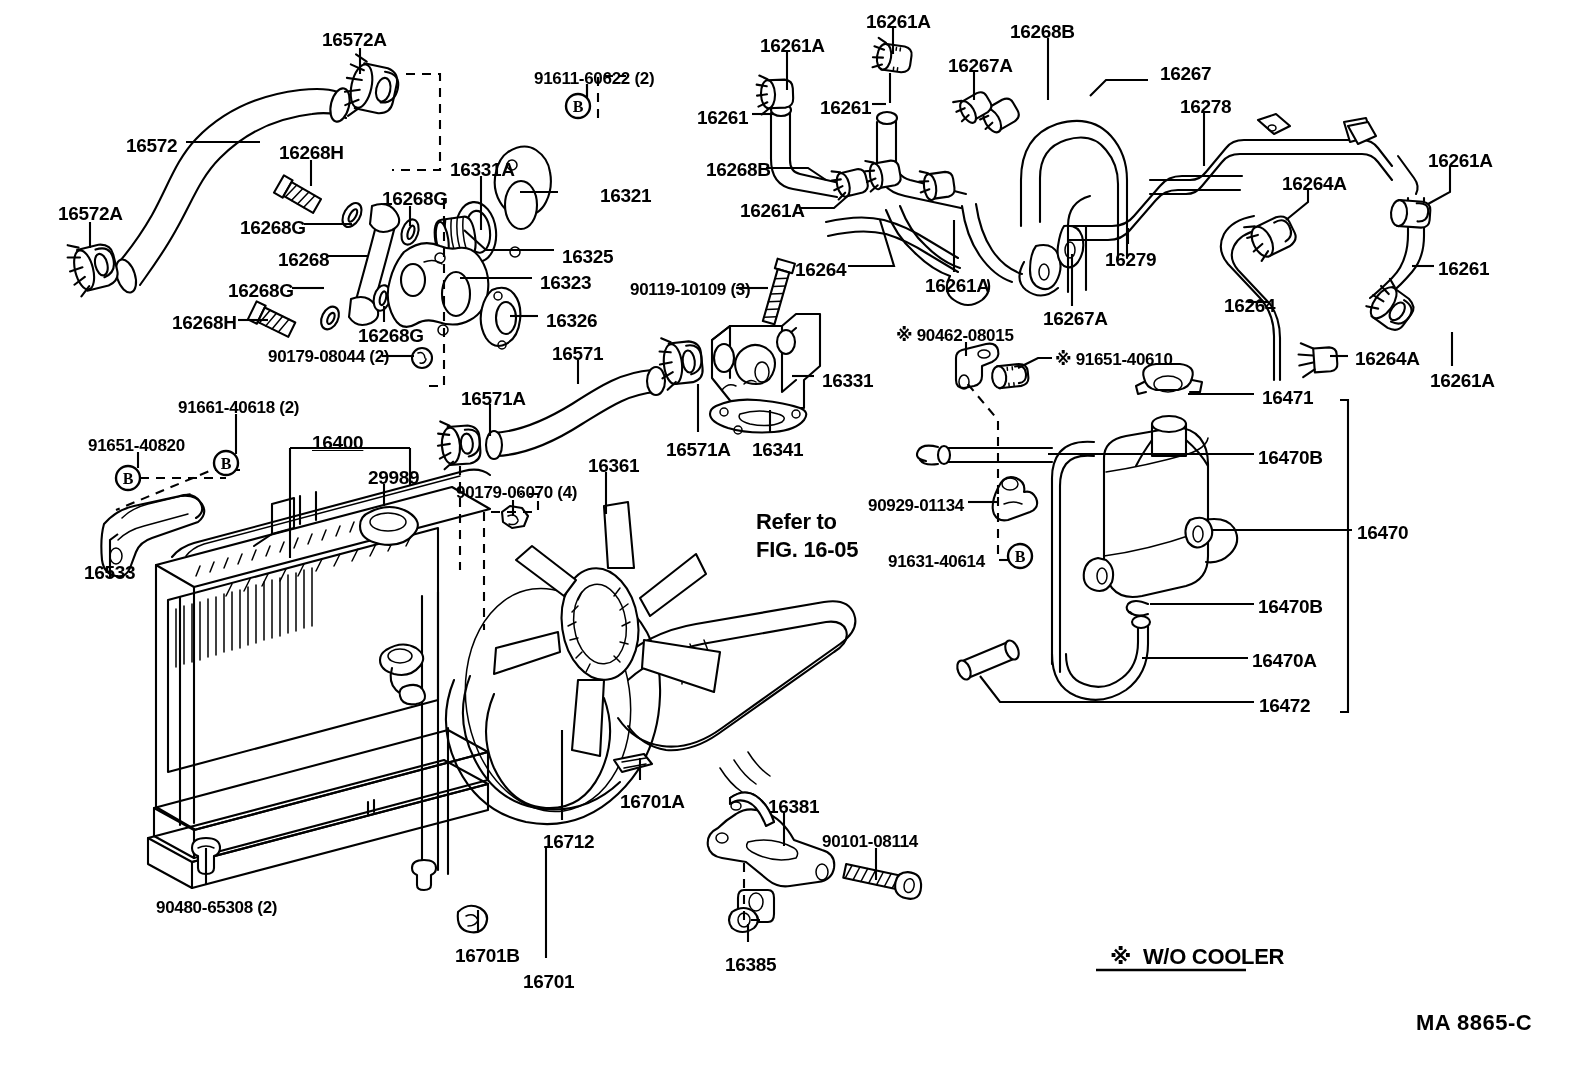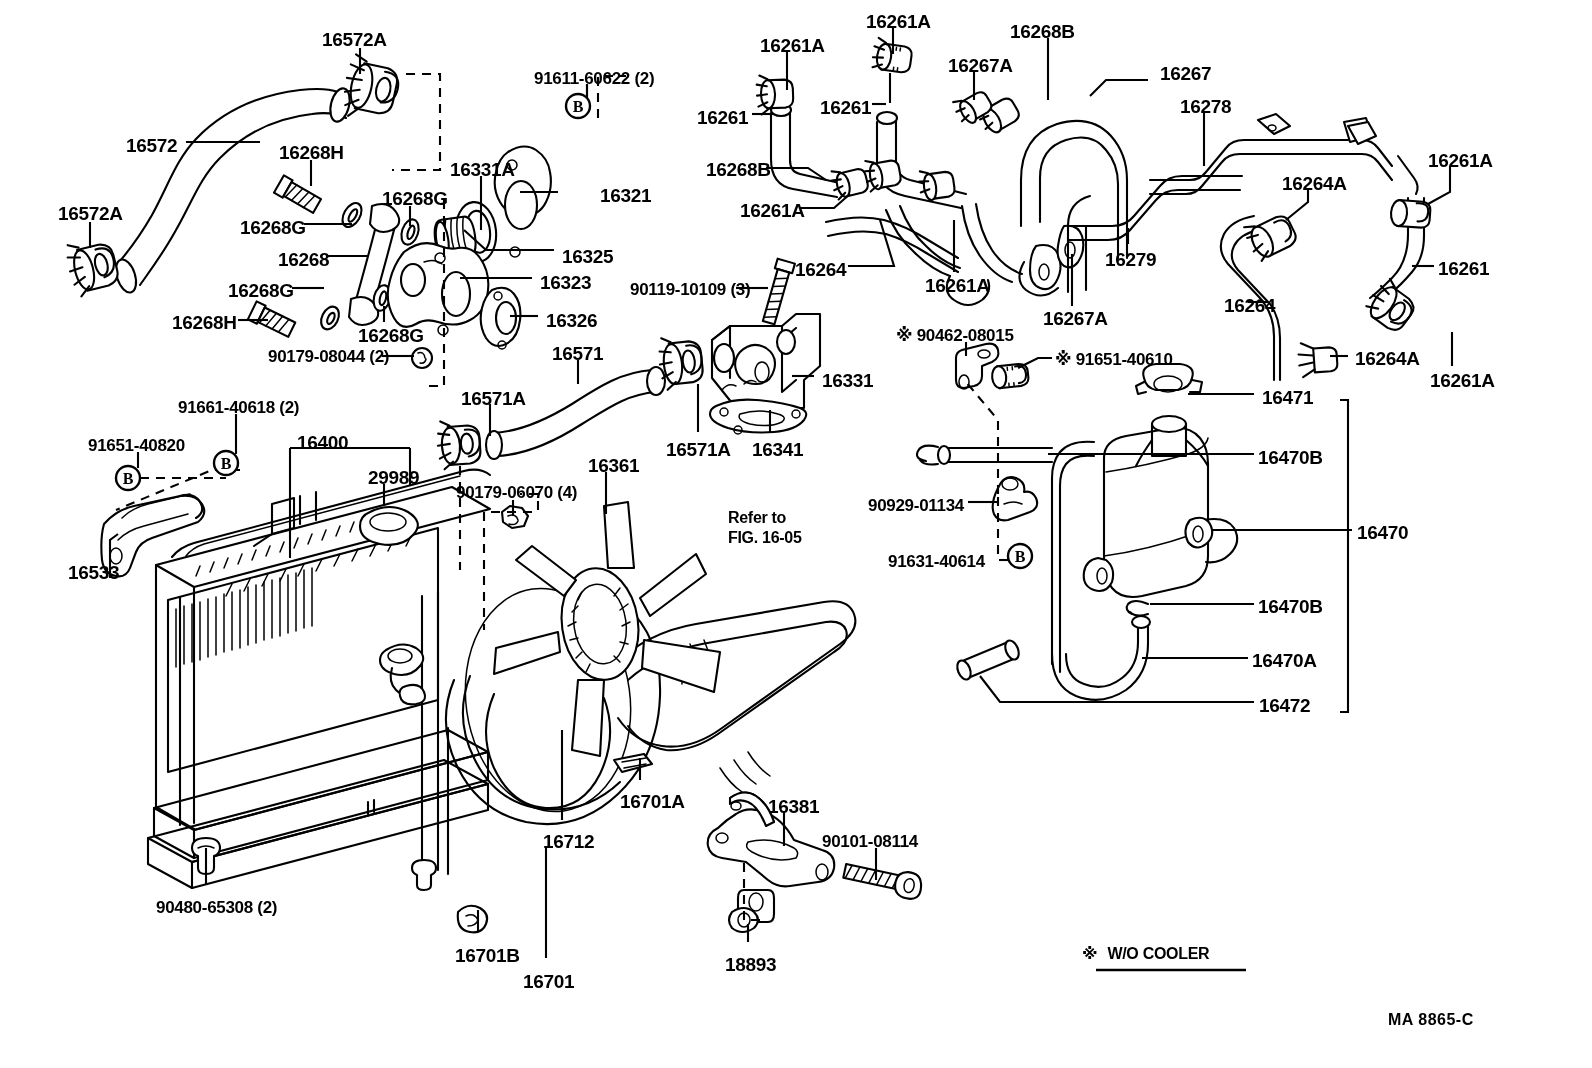--- a/index.html
+++ b/index.html
@@ -4,21 +4,21 @@
 <style>
   html,body{margin:0;padding:0;background:#ffffff;}
   body{width:1592px;height:1068px;overflow:hidden;
        font-family:"Liberation Sans","DejaVu Sans",sans-serif;}
   #stage{position:relative;width:1592px;height:1068px;background:#fff;}
   #art{position:absolute;left:0;top:0;width:1592px;height:1068px;}
   .lbl{position:absolute;font-weight:bold;color:#000;white-space:nowrap;
        font-family:"Liberation Sans","DejaVu Sans",sans-serif;
        letter-spacing:-0.3px;line-height:1;}
   .s19{font-size:19px;}
-  .s18{font-size:16px;}
+  .s18{font-size:22px;margin-left:28px;}
   .s17{font-size:17px;}
 </style>
 </head>
 <body>
 
 <div id="stage">
 
   <svg id="art" viewBox="0 0 1592 1068" xmlns="http://www.w3.org/2000/svg">
     <defs>
       <style>
@@ -709,31 +709,31 @@
       <div class="lbl s19" style="left: 1262px; top: 388px;">16471</div>
       <div class="lbl s19" style="left: 1258px; top: 448px;">16470B</div>
       <div class="lbl s19" style="left: 1357px; top: 523px;">16470</div>
       <div class="lbl s17" style="left: 868px; top: 497px;">90929-01134</div>
       <div class="lbl s17" style="left: 888px; top: 553px;">91631-40614</div>
       <div class="lbl s19" style="left: 1258px; top: 597px;">16470B</div>
       <div class="lbl s19" style="left: 1252px; top: 651px;">16470A</div>
       <div class="lbl s19" style="left: 1259px; top: 696px;">16472</div>
       <div class="lbl s17" style="left: 178px; top: 399px;">91661-40618 (2)</div>
       <div class="lbl s17" style="left: 88px; top: 437px;">91651-40820</div>
-      <div class="lbl s19" style="left: 68px; top: 563px;">16533</div>
-      <div class="lbl s19" style="left: 297px; top: 433px;">16400</div>
+      <div class="lbl s19" style="left: 84px; top: 563px;">16533</div>
+      <div class="lbl s19" style="left: 312px; top: 433px; text-decoration: underline;">16400</div>
       <div class="lbl s19" style="left: 368px; top: 468px;">29989</div>
       <div class="lbl s17" style="left: 156px; top: 899px;">90480-65308 (2)</div>
       <div class="lbl s19" style="left: 455px; top: 946px;">16701B</div>
       <div class="lbl s19" style="left: 523px; top: 972px;">16701</div>
       <div class="lbl s19" style="left: 543px; top: 832px;">16712</div>
       <div class="lbl s19" style="left: 620px; top: 792px;">16701A</div>
       <div class="lbl s19" style="left: 768px; top: 797px;">16381</div>
       <div class="lbl s17" style="left: 822px; top: 833px;">90101-08114</div>
-      <div class="lbl s19" style="left: 725px; top: 955px;">18893</div>
+      <div class="lbl s19" style="left: 725px; top: 955px;">16385</div>
     </div>
 
   <div class="lbl s18" style="left:1082px;top:946px;">
     <span>※</span>
     <span style="margin-left:6px;">W/O COOLER</span>
   </div>
 
   <div class="lbl s18" style="left:728px;top:508px;line-height:1.25;">
     <div>Refer to</div>
     <div>FIG. 16-05</div>

